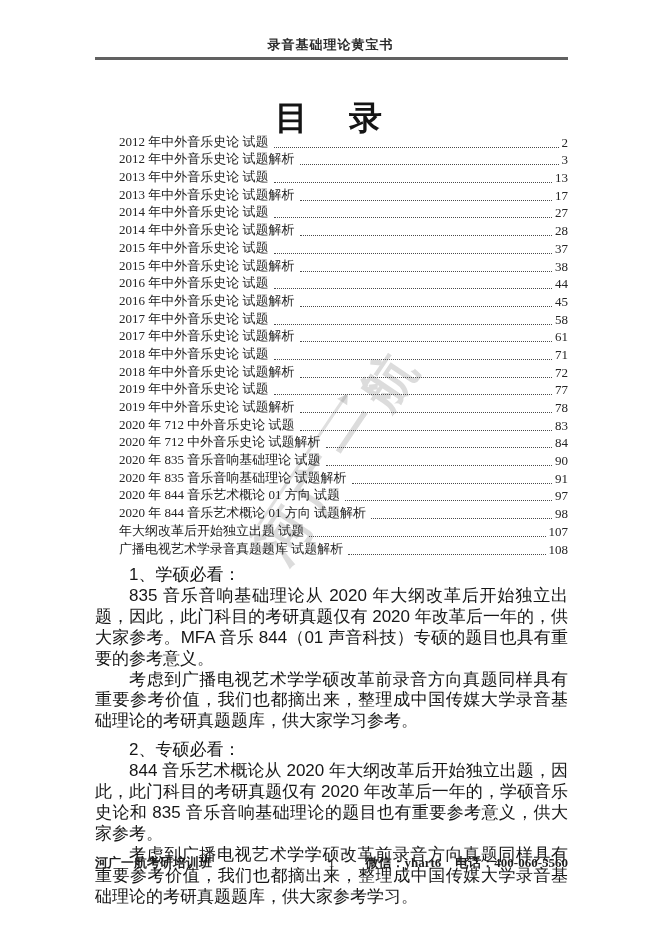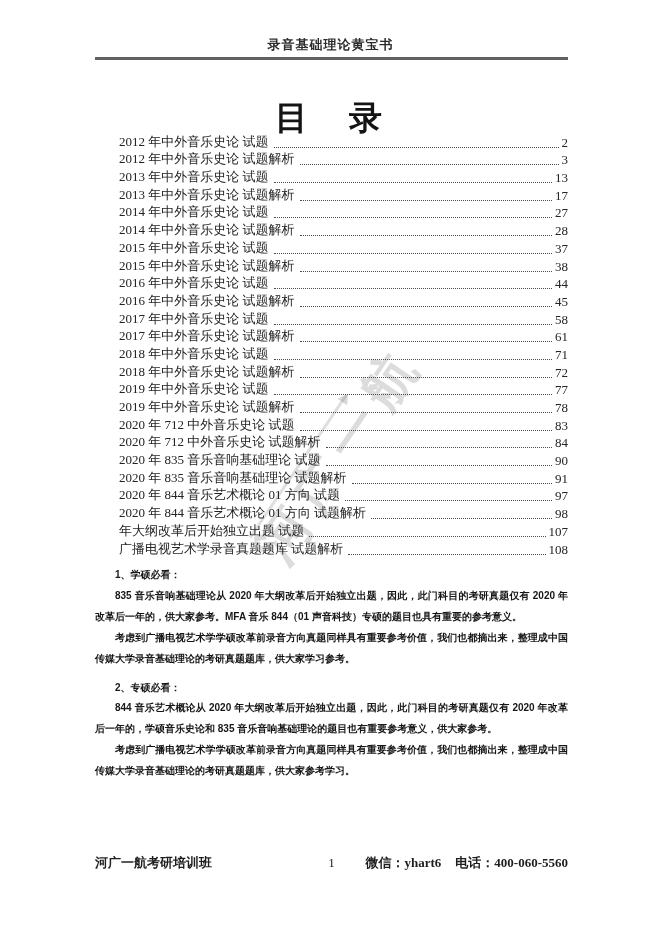--- a/index.html
+++ b/index.html
@@ -100,22 +100,22 @@
     min-width: 10px;
   }
   .toc-page { white-space: nowrap; }
 
   
   .notes {
     position: absolute;
     top: 565px; left: 95px;
     width: 473px;
     font-family: "Liberation Sans", "DejaVu Sans", sans-serif;
-    font-weight: bold;
-    font-size: 10px;
+    font-weight: normal;
+    font-size: 17px;
     line-height: 20.9px;
     color: #161616;
     text-align: justify;
   }
   .note-group + .note-group { margin-top: 8px; }
   .note-heading { text-indent: 2em; }
   .note-para { margin: 0; text-indent: 2em; }
 
   
   .footer {

